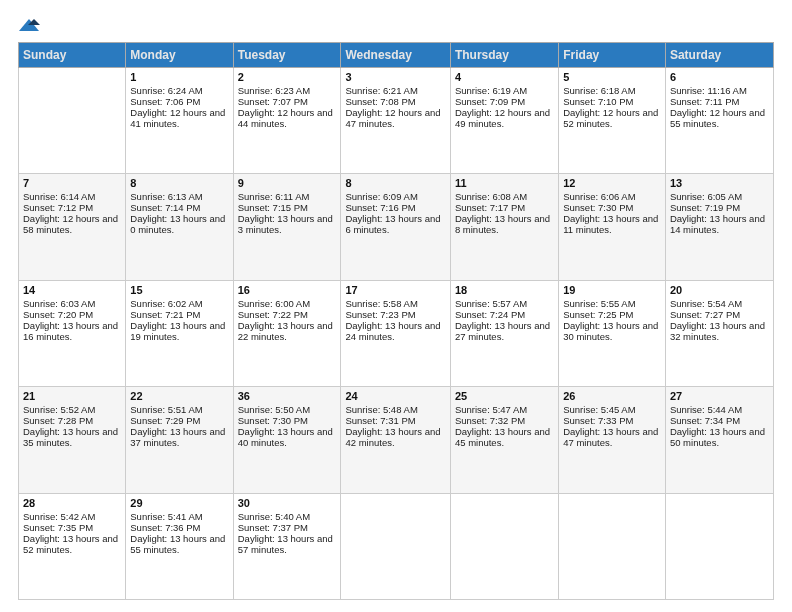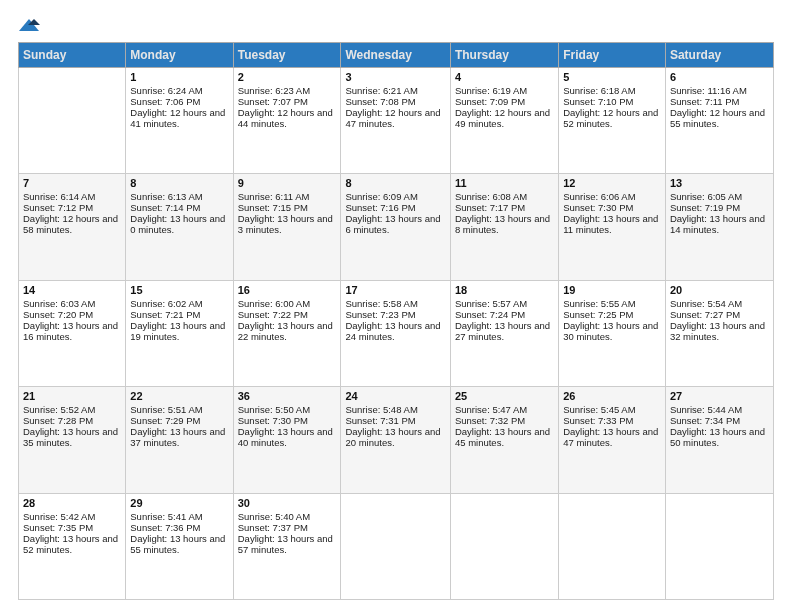--- a/index.html
+++ b/index.html
@@ -265,21 +265,21 @@
           <td>
             <div class="day-number">36</div>
         <div>Sunrise: 5:50 AM</div>
         <div>Sunset: 7:30 PM</div>
         <div>Daylight: 13 hours and 40 minutes.</div>
           </td>
           <td>
             <div class="day-number">24</div>
         <div>Sunrise: 5:48 AM</div>
         <div>Sunset: 7:31 PM</div>
-        <div>Daylight: 13 hours and 20 minutes.</div>
+        <div>Daylight: 13 hours and 42 minutes.</div>
           </td>
           <td>
             <div class="day-number">25</div>
         <div>Sunrise: 5:47 AM</div>
         <div>Sunset: 7:32 PM</div>
         <div>Daylight: 13 hours and 45 minutes.</div>
           </td>
           <td>
             <div class="day-number">26</div>
         <div>Sunrise: 5:45 AM</div>

